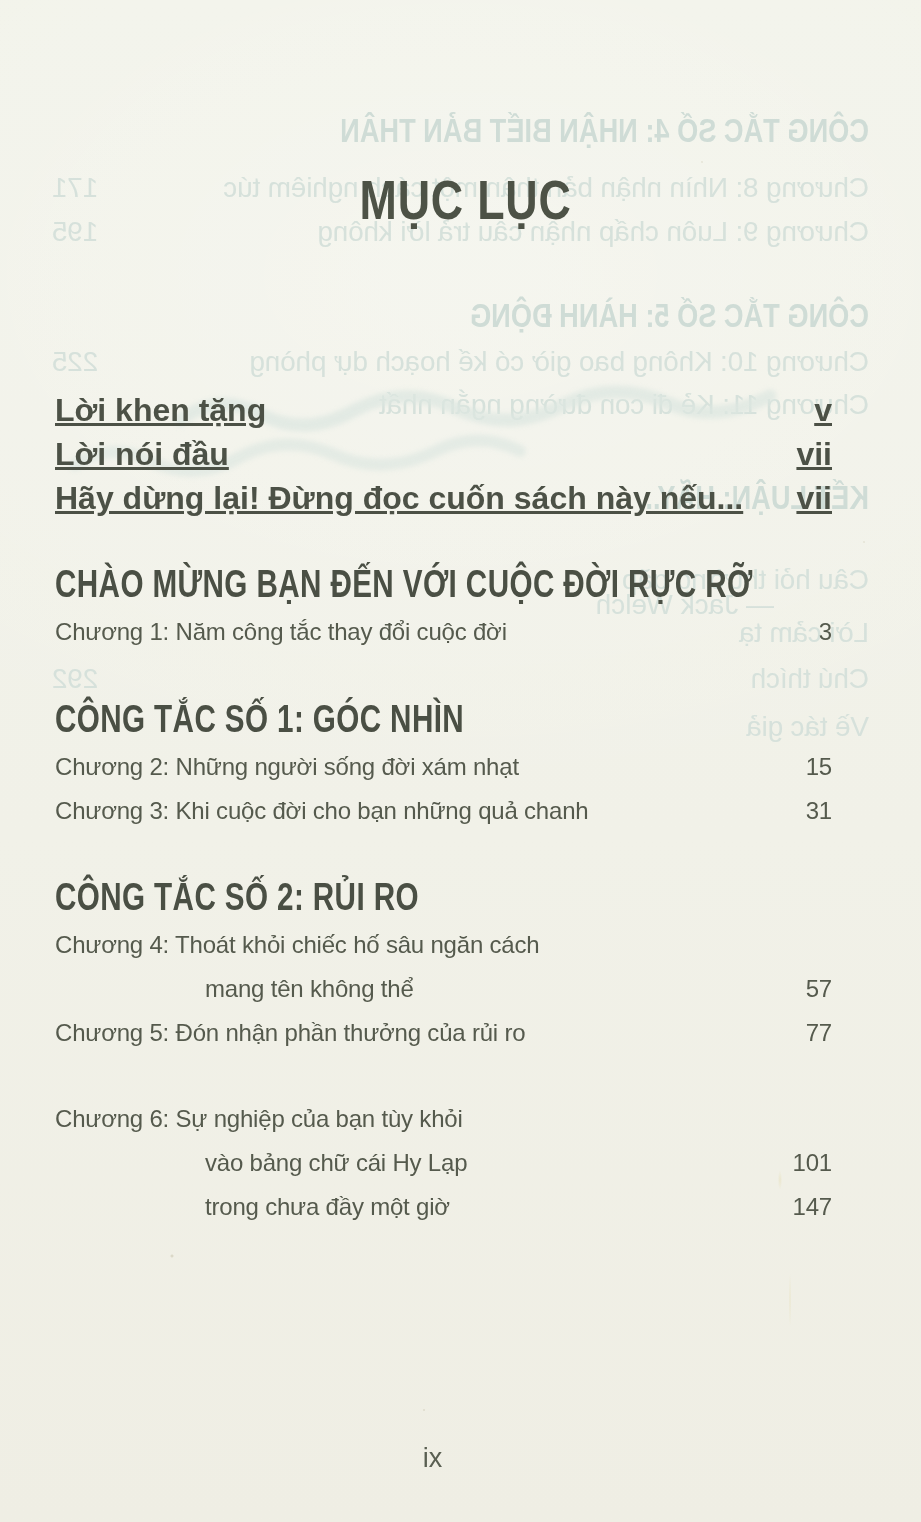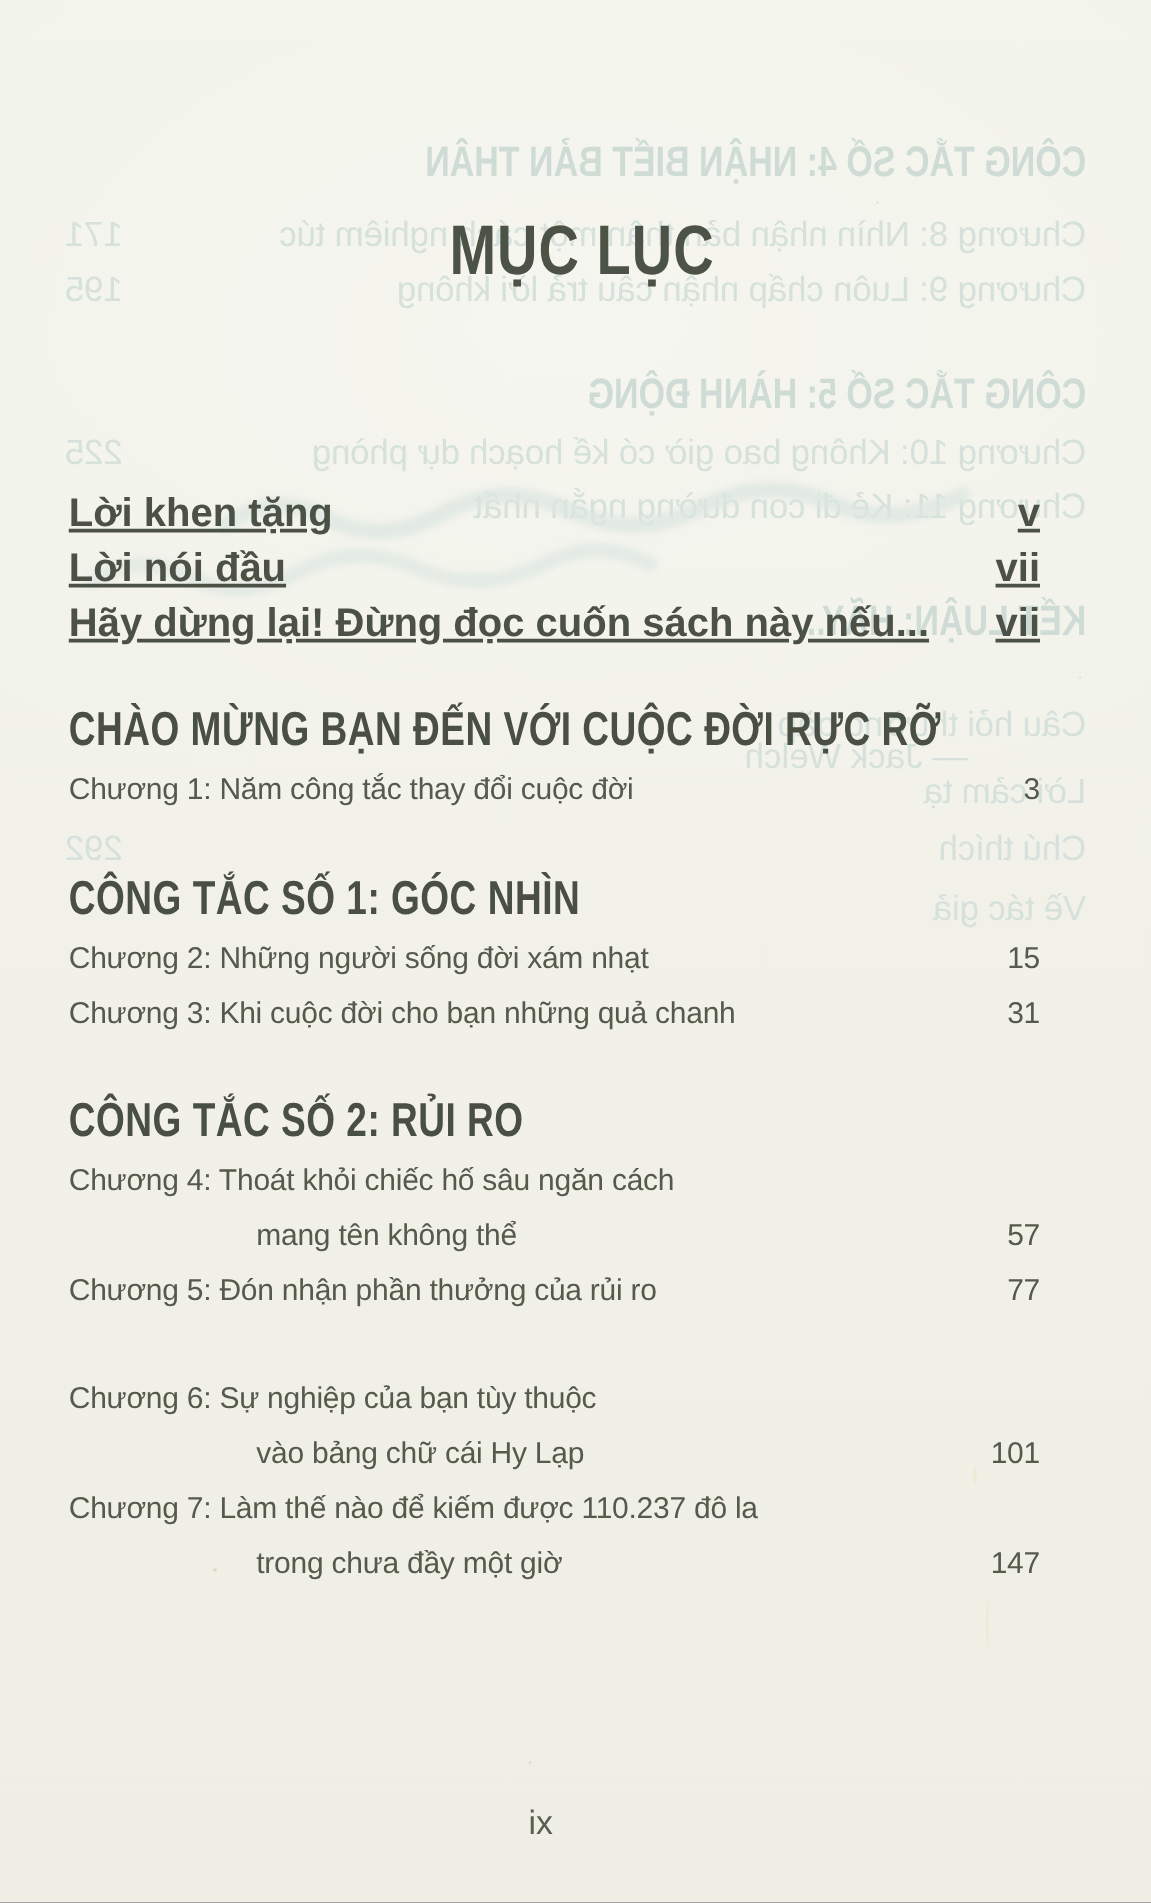--- a/index.html
+++ b/index.html
@@ -194,28 +194,27 @@
           <div class="entry">
             <div class="lines">
               <div class="line">Chương 5: Đón nhận phần thưởng của rủi ro</div>
             </div>
             <div class="pnum">77</div>
           </div>
         </section>
         <section class="sec" style="top: 1097px;">
           <div class="entry">
             <div class="lines">
-              <div class="line">Chương 6: Sự nghiệp của bạn tùy thuộc</div>
+              <div class="line">Chương 6: Sự nghiệp của bạn tùy khỏi</div>
               <div class="line wrap">vào bảng chữ cái Hy Lạp</div>
             </div>
             <div class="pnum">101</div>
           </div>
           <div class="entry">
             <div class="lines">
-              <div class="line">Chương 7: Làm thế nào để kiếm được 110.237 đô la</div>
               <div class="line wrap">trong chưa đầy một giờ</div>
             </div>
             <div class="pnum">147</div>
           </div>
         </section>
       </div>
 
     <div id="folio">ix</div>
 
   </div>

